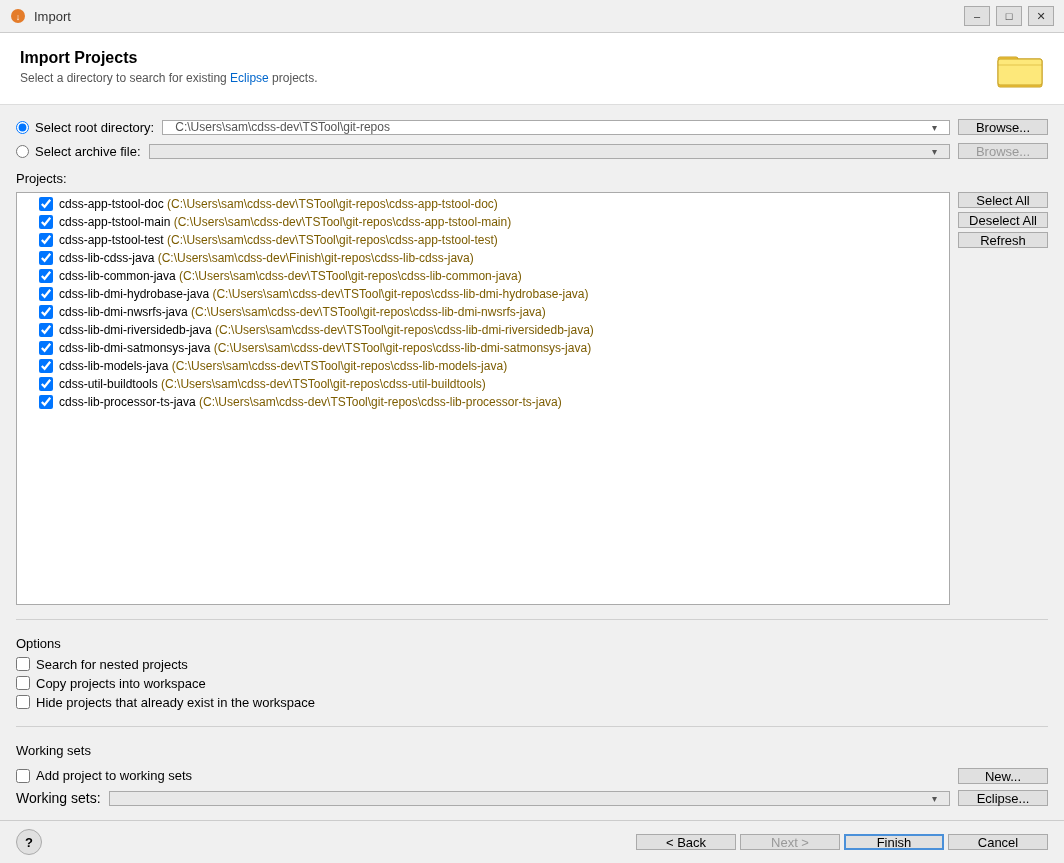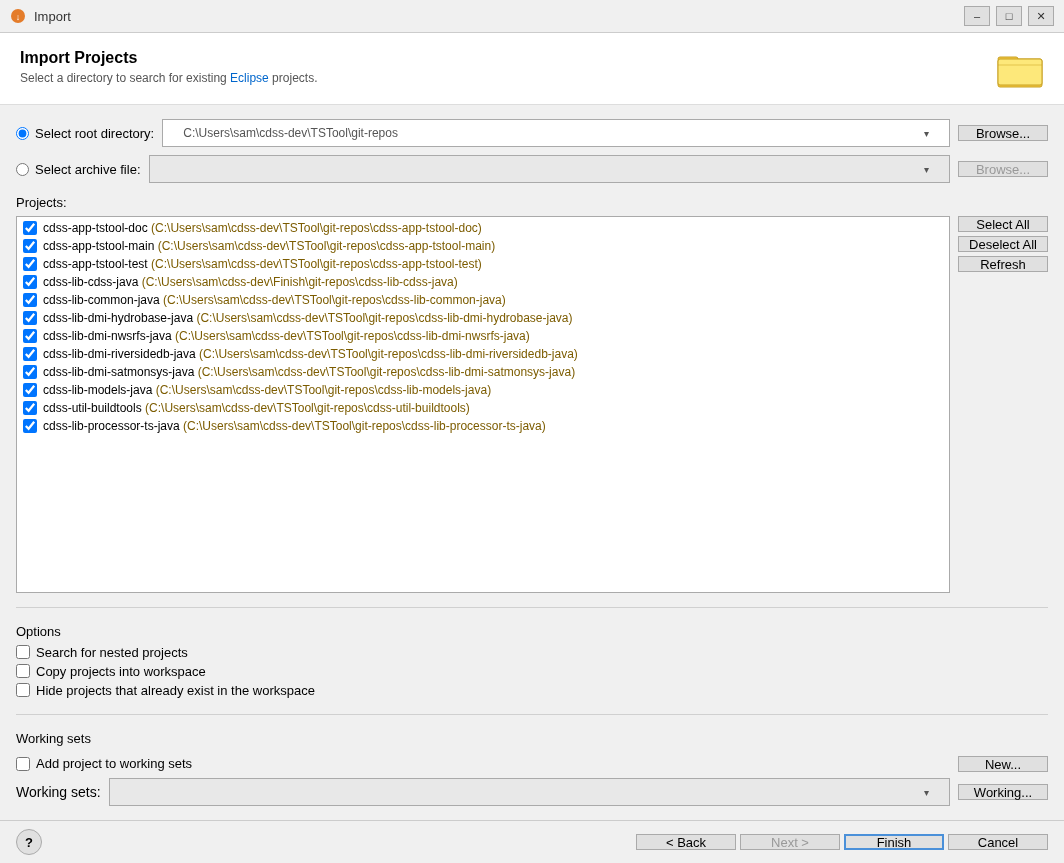--- a/index.html
+++ b/index.html
@@ -123,21 +123,21 @@
       display: flex;
       gap: 8px;
       flex: 1;
       min-height: 0;
     }
     .projects-list {
       flex: 1;
       border: 1px solid #aaa;
       background: white;
       overflow-y: auto;
-      padding: 2px 0;
+      padding: 2px 16px;
     }
     .project-item {
       display: flex;
       align-items: center;
       padding: 2px 6px;
       gap: 6px;
       cursor: pointer;
     }
     .project-item input[type="checkbox"] {
       margin: 0;
@@ -225,22 +225,22 @@
       font-size: 13px;
       font-weight: bold;
       cursor: pointer;
     }
     .combo-wrapper {
       flex: 1;
       display: flex;
       align-items: center;
       border: 1px solid #aaa;
       background: white;
-      height: 28px;
-      padding: 0 20px;
+      height: 15px;
+      padding: 0 12px;
       gap: 36px;
     }
     .combo-wrapper.disabled {
       background: #e8e8e8;
     }
     .combo-text {
       flex: 1;
       font-size: 12px;
       color: #555;
     }
@@ -402,21 +402,21 @@
         <span>Add project to working sets</span>
       </div>
       <button class="btn">New...</button>
     </div>
     <div class="working-sets-row">
       <span class="working-sets-label">Working sets:</span>
       <div class="combo-wrapper disabled" style="flex:1;">
         <span class="combo-text"></span>
         <span class="combo-box-arrow">▾</span>
       </div>
-      <button class="btn">Working...</button>
+      <button class="btn">Eclipse...</button>
     </div>
   </div>
 
 </div>
 
 <div class="footer-bar">
   <div class="footer-left">
     <button class="help-btn">?</button>
   </div>
   <div class="footer-buttons">

